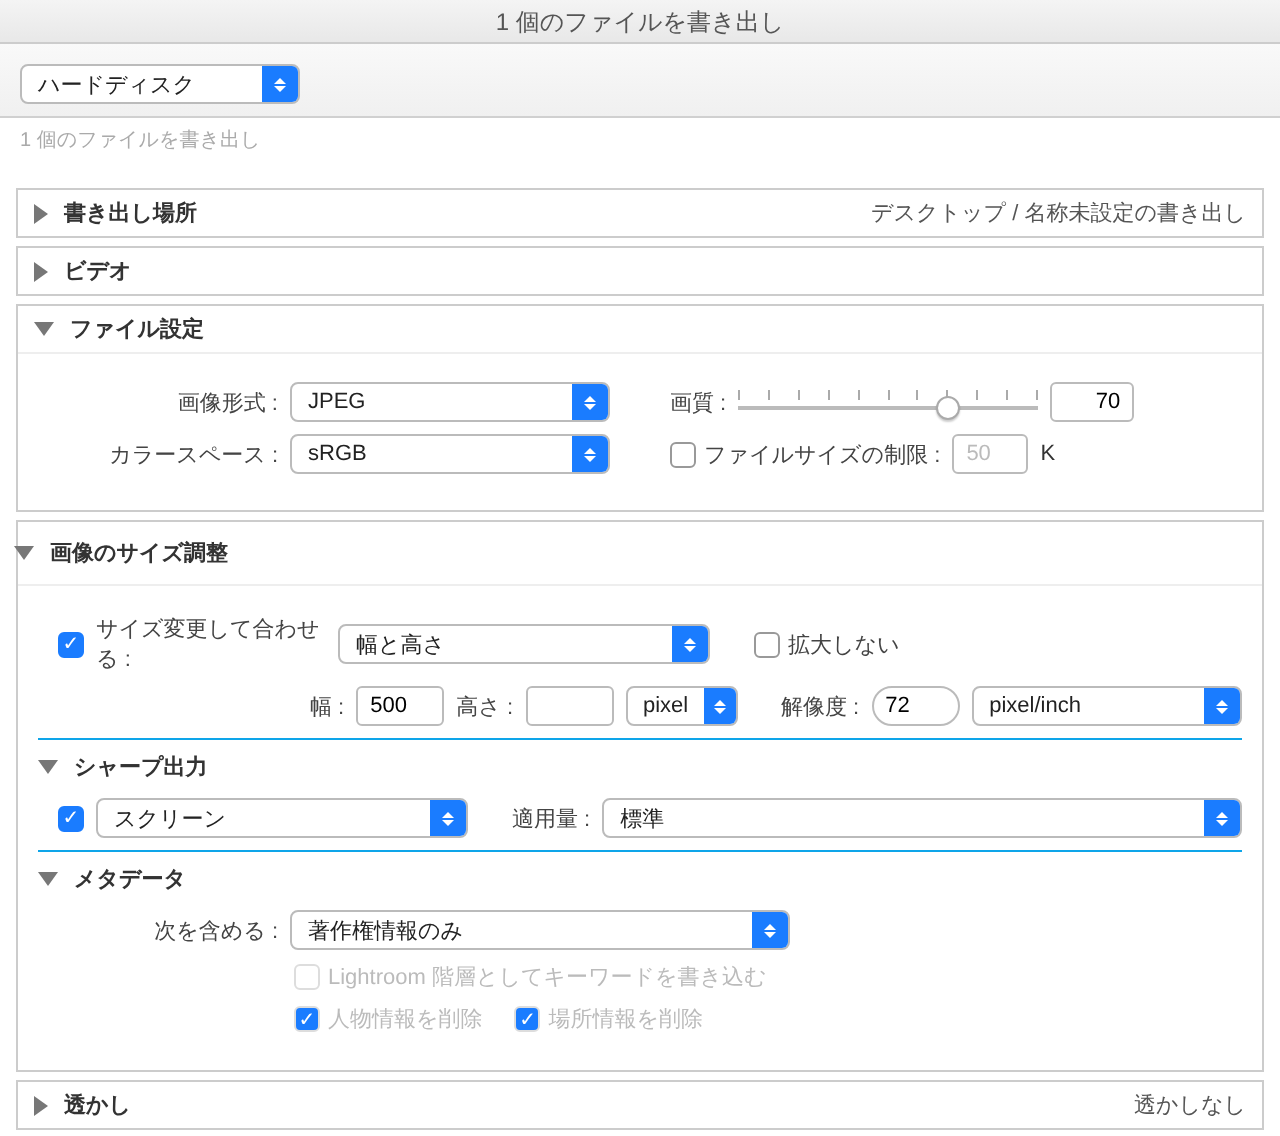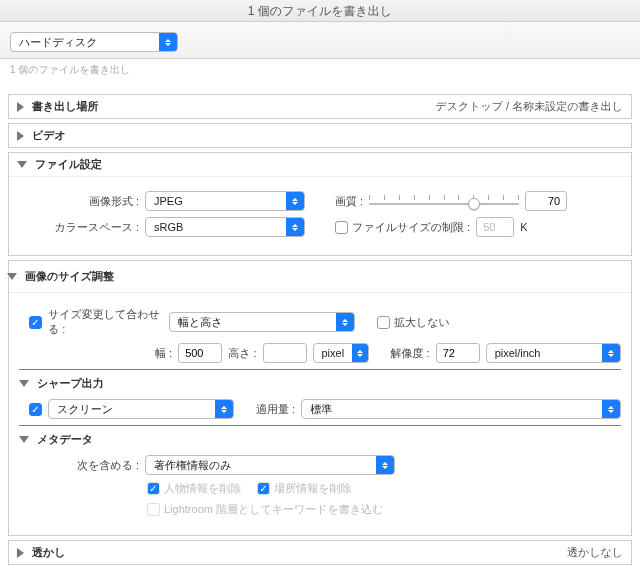--- a/index.html
+++ b/index.html
@@ -39,21 +39,21 @@
 .slider .ticks { position: absolute; left: 0; right: 0; top: 4px; display: flex; justify-content: space-between; }
 .slider .ticks span { width: 1px; height: 5px; background: #aaa; }
 .slider .thumb { position: absolute; top: 7px; width: 12px; height: 12px; background: #fff; border: 1px solid #aaa; border-radius: 50%; box-shadow: 0 1px 1px rgba(0,0,0,.2); transform: translateX(-50%); }
 </style>
 </head>
 <body>
 
 <div class="titlebar">1 個のファイルを書き出し</div>
 
 <div class="toolbar">
-  <div class="select" style="width:168px">
+  <div class="select" style="width:140px">
     <span class="txt">ハードディスク</span>
     <span class="btn"></span>
   </div>
 </div>
 <div class="subcap">1 個のファイルを書き出し</div>
 
 <div class="sections">
 
   <div class="section">
     <div class="sec-head">
@@ -142,21 +142,21 @@
       <div class="row" style="padding-left:126px">
         <span class="label2">幅 :</span>
         <input class="tinput" style="width: 44px;" value="500">
         <span class="label2">高さ :</span>
         <input class="tinput" style="width: 44px;" value="">
         <div class="select" style="width:56px">
           <span class="txt">pixel</span>
           <span class="btn"></span>
         </div>
         <span class="label2" style="margin-left:16px">解像度 :</span>
-        <input class="tinput" style="width: 44px;" value="72">
+        <input class="tinput" style="width: 44px; border-radius: 10px;" value="72">
         <div class="select" style="flex:1">
           <span class="txt">pixel/inch</span>
           <span class="btn"></span>
         </div>
       </div>
 
       <div class="sub-head">
         <span class="tri open"></span>
         <span>シャープ出力</span>
       </div>
@@ -179,34 +179,34 @@
         <span class="tri open"></span>
         <span>メタデータ</span>
       </div>
       <div class="row">
         <span class="label">次を含める :</span>
         <div class="select" style="width:250px">
           <span class="txt">著作権情報のみ</span>
           <span class="btn"></span>
         </div>
       </div>
+      <div class="row" style="padding-left:118px">
+        <div class="check dis">
+          <span class="box"></span>
+            <span>Lightroom 階層としてキーワードを書き込む</span>
+        </div>
+      </div>
       <div class="row" style="padding-left:118px;gap:16px">
         <div class="check checked dis">
           <span class="box"></span>
             <span>人物情報を削除</span>
         </div>
         <div class="check checked dis">
           <span class="box"></span>
             <span>場所情報を削除</span>
-        </div>
-      </div>
-      <div class="row" style="padding-left:118px">
-        <div class="check dis">
-          <span class="box"></span>
-            <span>Lightroom 階層としてキーワードを書き込む</span>
         </div>
       </div>
     </div>
   </div>
 
   <div class="section">
     <div class="sec-head">
       <span class="tri"></span>
       <span>透かし</span>
       <span class="val">透かしなし</span>

